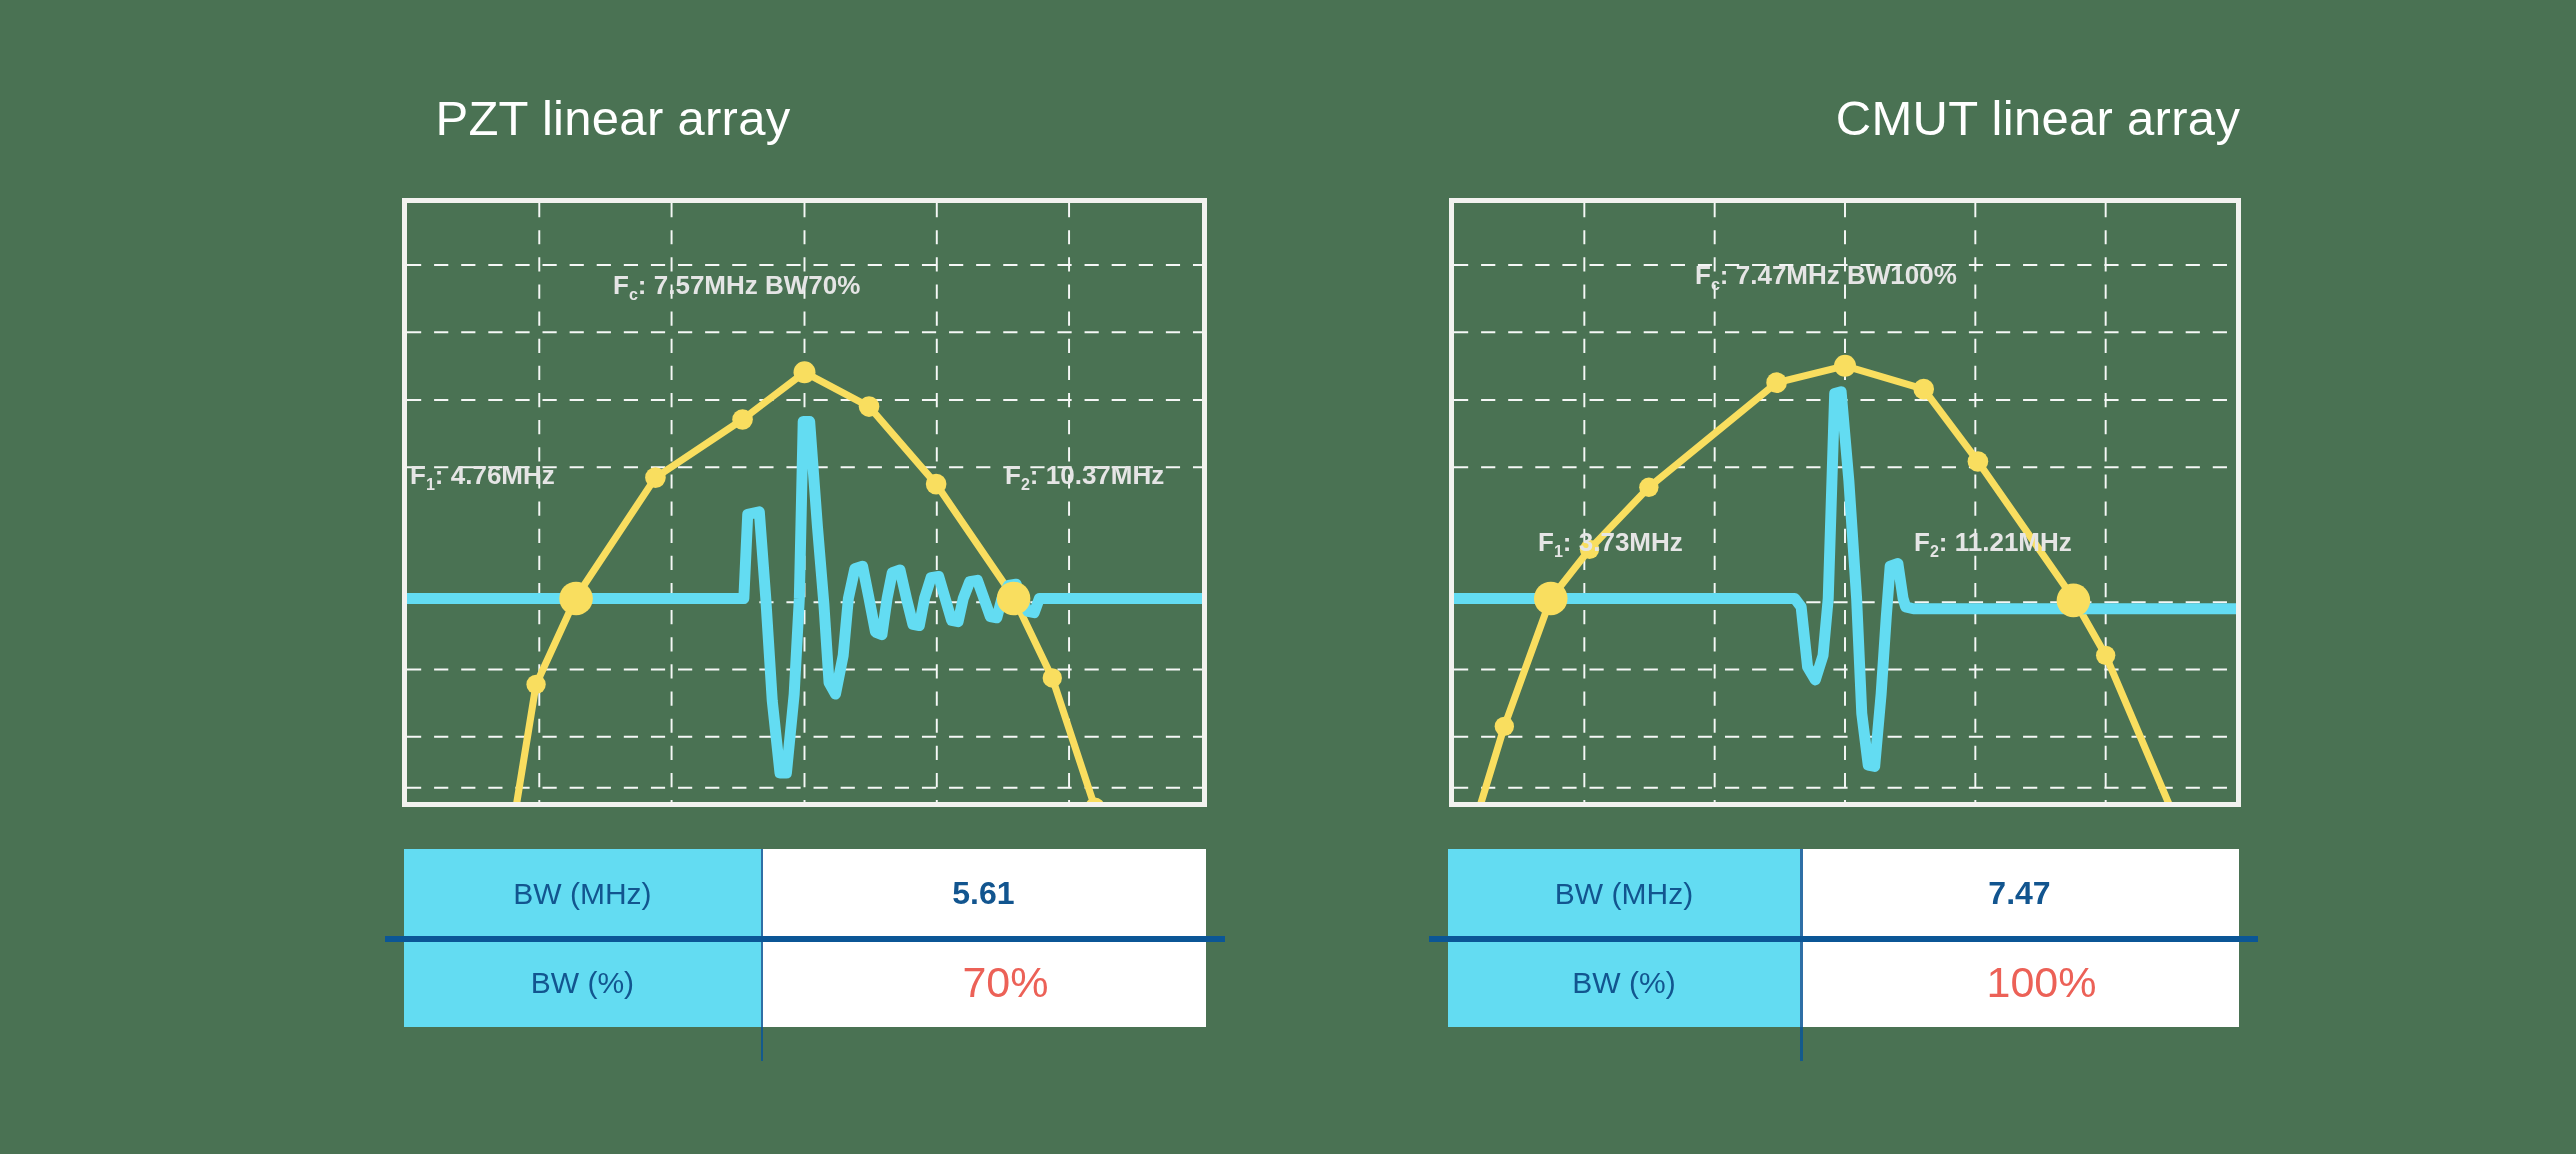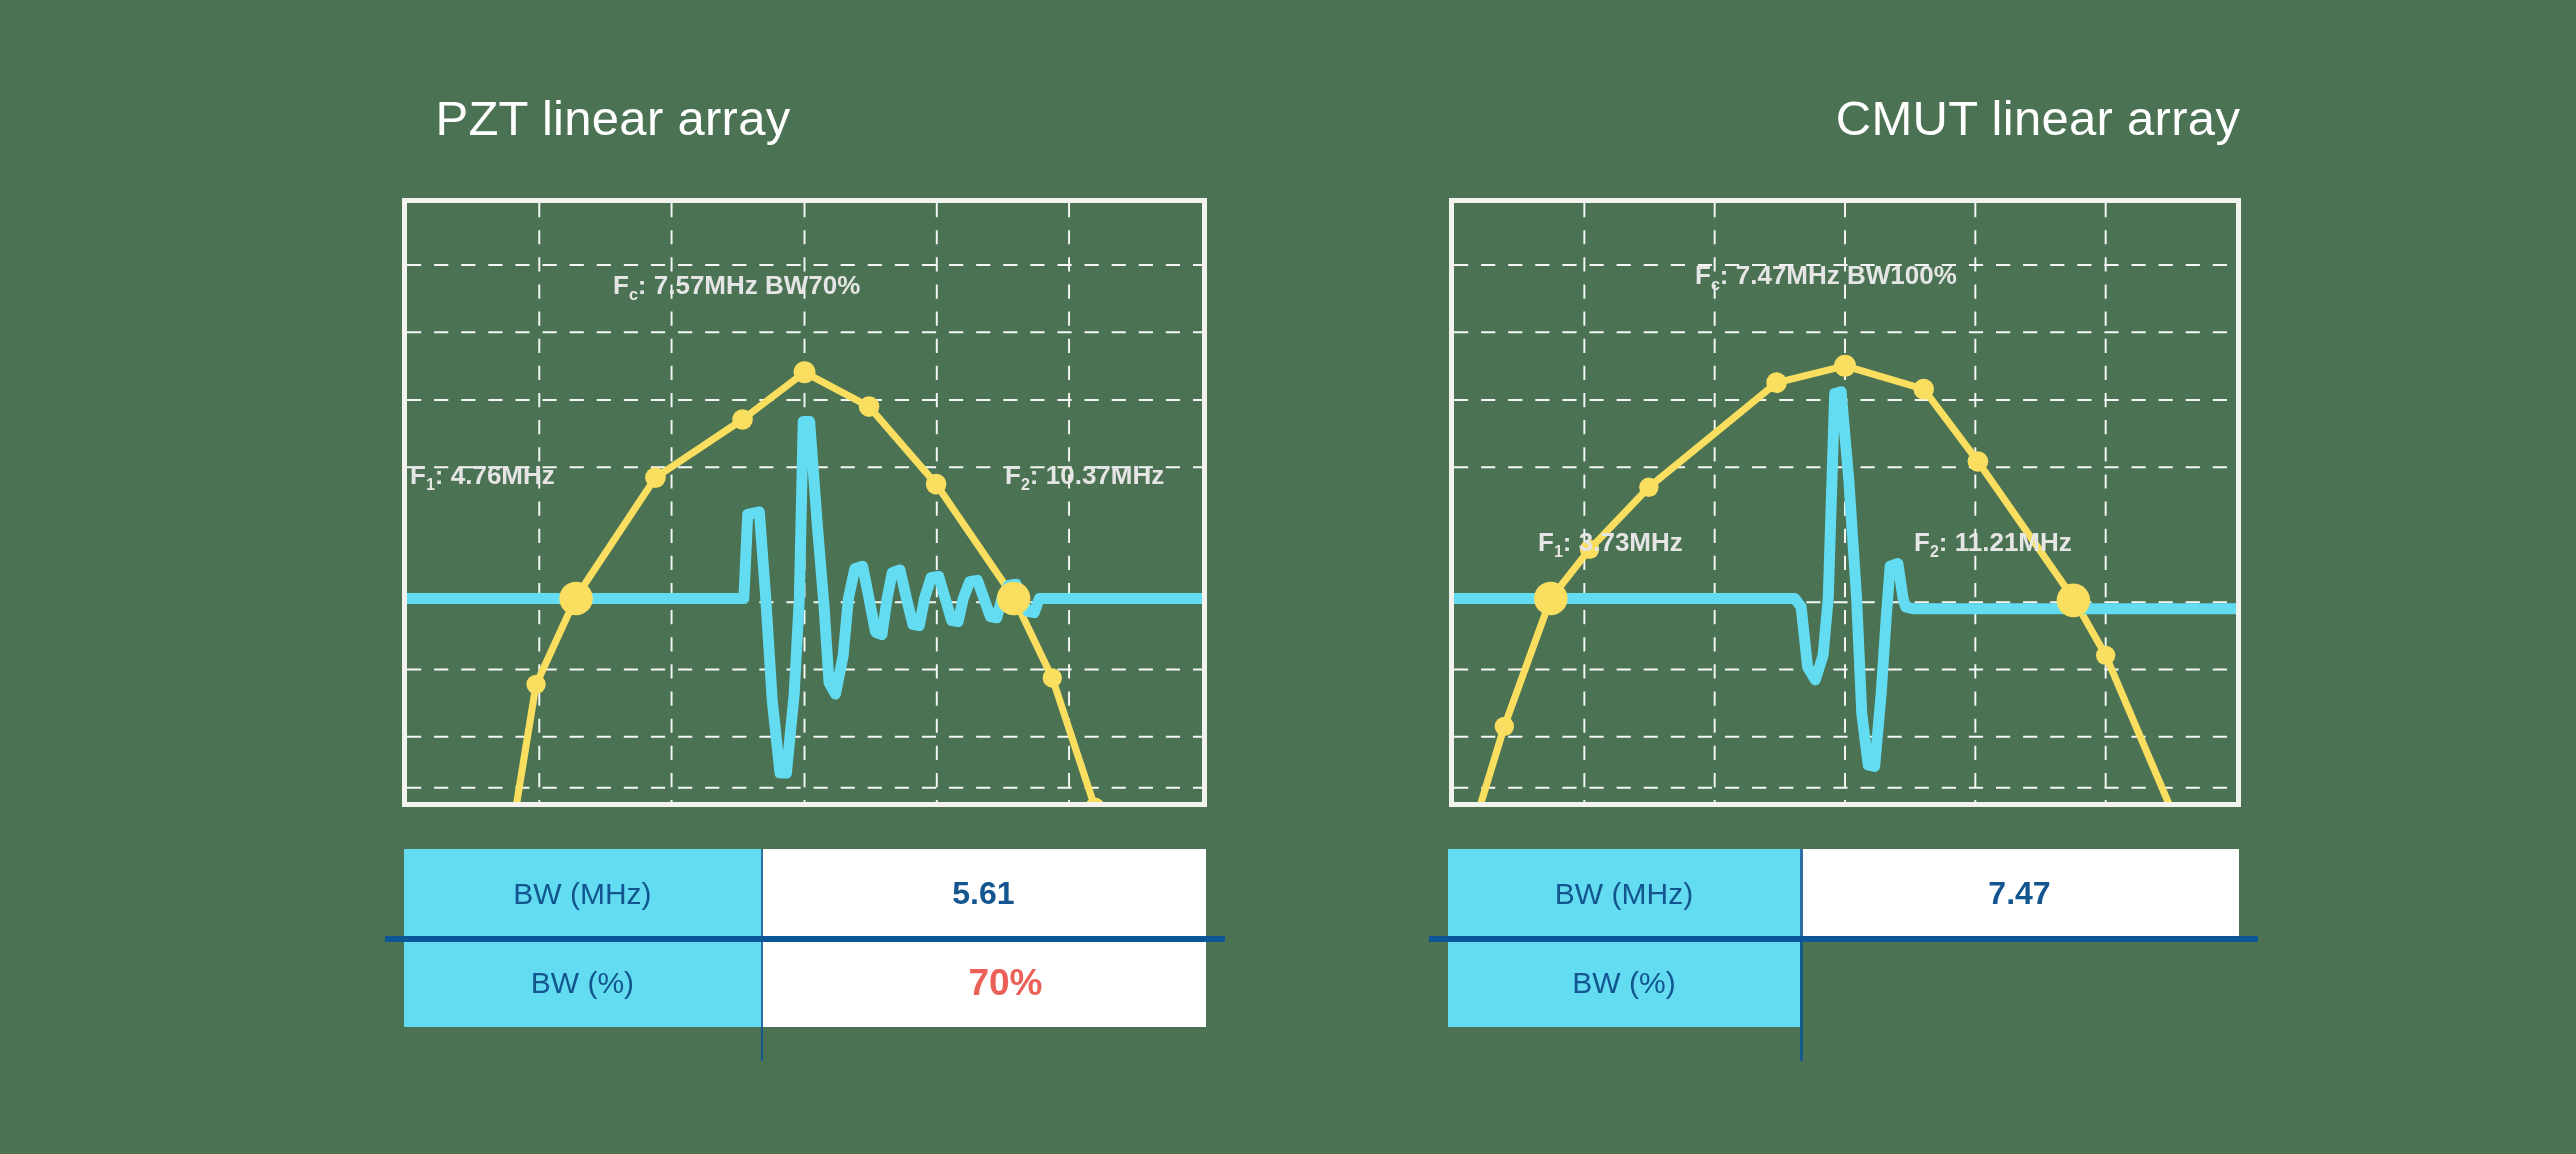--- a/index.html
+++ b/index.html
@@ -84,22 +84,22 @@
     width:55.5%;
     background:#ffffff;
     display:flex;align-items:center;justify-content:center;
     color:#12558f;
     font-size:32px;
     font-weight:700;
     box-sizing:border-box;
   }
   .bw-val.pct{
     color:#ec6157;
-    font-size:37px;
-    font-weight:700;
+    font-size:43px;
+    font-weight:400;
     padding-left:44px;
   }
   .row-divider{
     position:absolute;
     left:-19.3px;
     right:-19.3px;
     top:87px;
     height:5.8px;
     background:#0b5696;
     z-index:4;
@@ -250,18 +250,19 @@
 
     <div class="bw-table" id="table-cmut">
       <div class="col-divider"></div>
       <div class="bw-row">
         <div class="bw-key">BW (MHz)</div>
         <div class="bw-val">7.47</div>
       </div>
       <div class="row-divider"></div>
       <div class="bw-row">
         <div class="bw-key">BW (%)</div>
+        <div class="bw-val pct">100%</div>
       </div>
     </div>
   </div>
 
 </div>
 
 
 </body></html>

